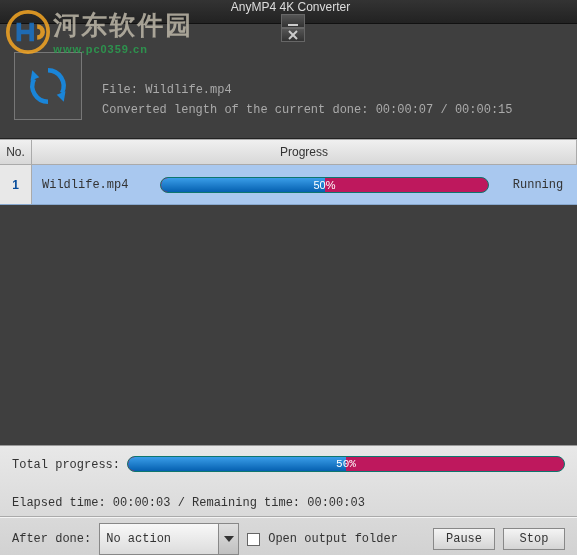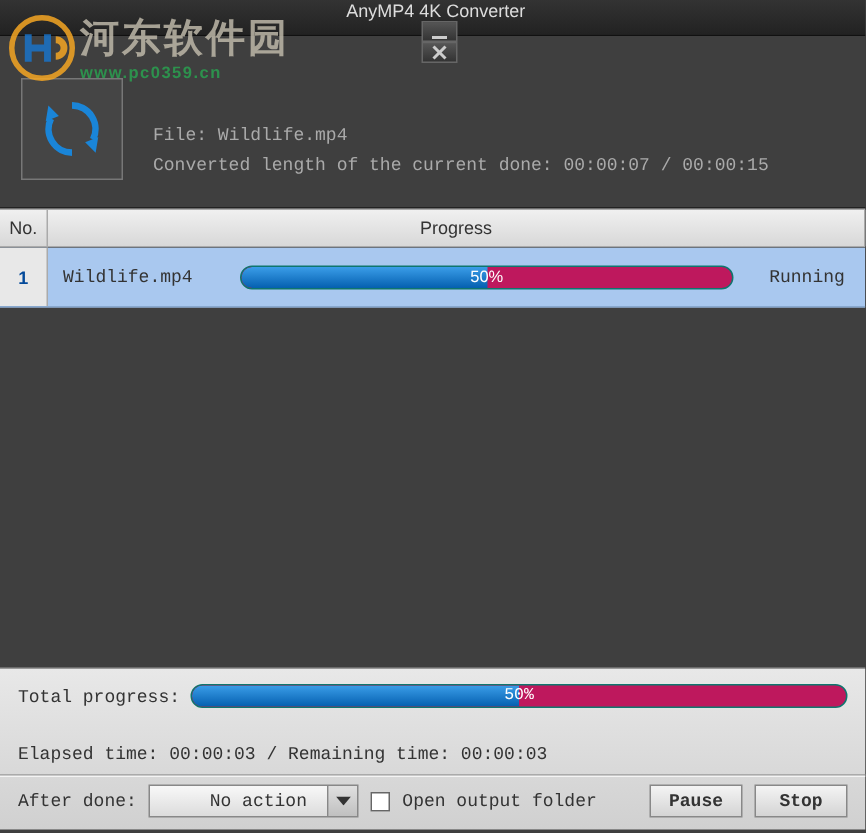--- a/index.html
+++ b/index.html
@@ -131,49 +131,47 @@
     border-top: 1px solid #999;
   }
   .total-row { display: flex; align-items: flex-end; margin-bottom: 24px; font-family: "Courier New", monospace;}
   .total-row .label { width: 115px; }
   .total-row .bar { flex: 1; }
   .time-row { font-family: Liberation Mono, monospace; margin-bottom: 4px;}
   .divider { height:1px; background:#aaa; margin: 6px -12px; box-shadow: 0 1px 0 #f4f4f4;}
   .footer-row { display: flex; align-items: center; gap: 8px; }
   .footer-row .lbl { font-family: "Courier New", monospace;}
   .select {
-    width: 140px; height: 22px;
+    width: 140px; height: 32px;
     background: linear-gradient(#f8f8f8, #dcdcdc);
     border: 1px solid #888;
     display: flex; align-items: center;
     padding: 0 0 0 6px;
     font-family: "Courier New", monospace;
     position: relative;
-    justify-content: center;
   }
   .select .arrow {
     position: absolute; right: 0; top: 0; bottom: 0; width: 20px;
     background: linear-gradient(#e0e0e0, #c0c0c0);
     border-left: 1px solid #888;
     display: flex; align-items: center; justify-content: center;
   }
   .checkbox {
     width: 13px; height: 13px;
     border: 1px solid #666;
     background: #fff;
     display: inline-block;
   }
   .btn {
     width: 62px; height: 22px;
     background: linear-gradient(#f4f4f4, #d4d4d4);
     border: 1px solid #888;
     display: flex; align-items: center; justify-content: center;
     font-family: "Courier New", monospace;
     cursor: pointer;
-    font-weight: bold;
   }
   .spacer { flex: 1; }
 </style>
 </head>
 <body>
 
 <div class="titlebar">
   <span class="title">AnyMP4 4K Converter</span>
   <div class="winbtn">
     <svg width="12" height="12">

